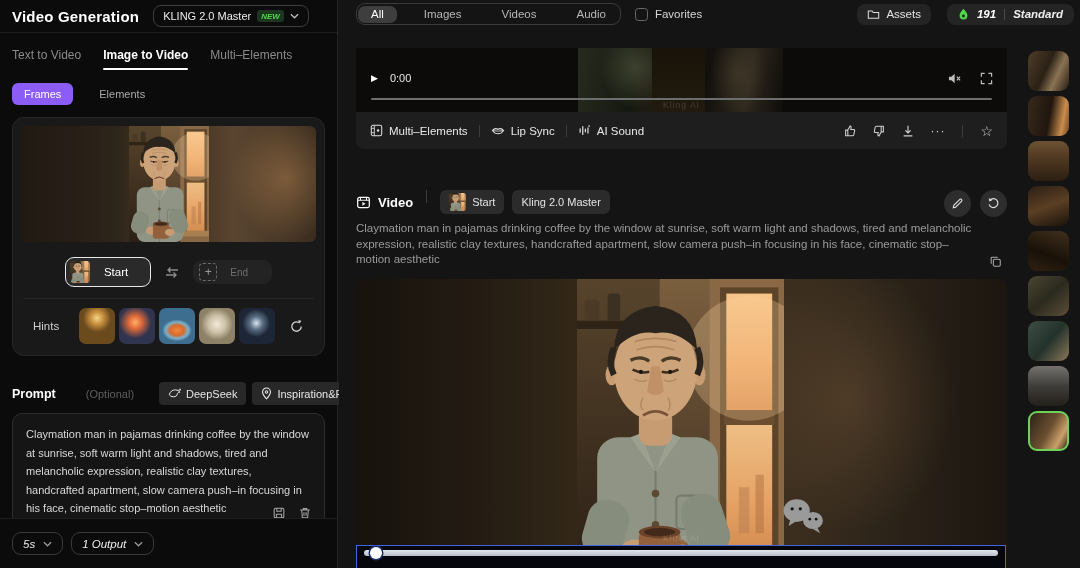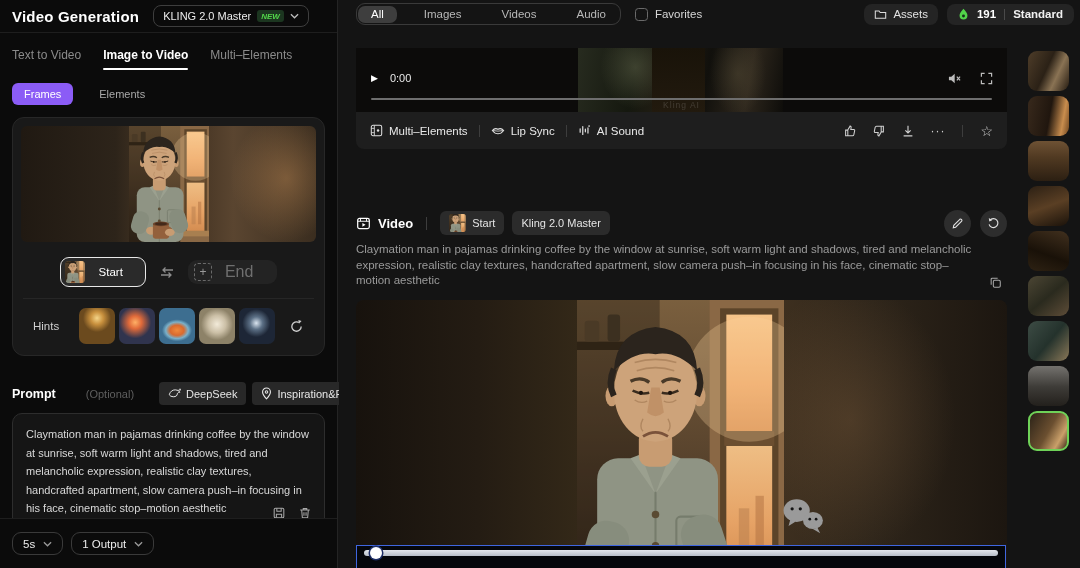--- a/index.html
+++ b/index.html
@@ -24,52 +24,52 @@
   .frames-card { margin:12px 12px 0; background:#191919; border:1px solid #272727; border-radius:12px; padding:8px; }
   .preview { position:relative; height:116px; border-radius:6px; overflow:hidden; background:linear-gradient(90deg,#201912 0%,#2d241a 32%,#3a2d1f 38%,#4a3826 62%,#5a4530 72%,#3a2d1f 100%); }
   .preview .glowR { position:absolute; right:0; top:0; width:40%; height:100%; background:radial-gradient(80px 90px at 75% 45%, rgba(224,160,96,.35), transparent 70%); }
   .preview .scene { position:absolute; left:50%; top:0; transform:translateX(-50%); height:116px; width:80px; }
   .frame-row { display:flex; align-items:center; justify-content:center; gap:13px; margin:15px 0 11px; }
   .start-pill { display:flex; align-items:center; gap:14px; background:#2a2a2a; border:1.5px solid #e8e8e8; border-radius:9px; padding:3px 22px 3px 4px; cursor:pointer; }
   .start-pill .mini { width:20px; height:22px; border-radius:4px; overflow:hidden; }
   .start-pill .txt { font-size:11.5px; color:#fff; }
   .end-pill { display:flex; align-items:center; gap:13px; background:#232323; border-radius:9px; padding:3px 24px 3px 6px; cursor:pointer; }
   .plus-box { width:18px; height:18px; border:1px dashed #6a6a6a; border-radius:4px; color:#9a9a9a; font-size:12px; display:flex; align-items:center; justify-content:center; }
-  .end-pill .txt { font-size:16px; color:#6f6f6f; }
+  .end-pill .txt { font-size:10px; color:#6f6f6f; }
   .card-div { height:1px; background:#262626; margin:0 2px; }
   .hints-row { display:flex; align-items:center; gap:4px; padding:9px 2px 3px 12px; }
   .hints-label { font-size:11.5px; color:#cfcfcf; margin-right:16px; }
   .hint-thumb { width:36px; height:36px; border-radius:7px; cursor:pointer; }
   .hint-1 { background:radial-gradient(14px 14px at 50% 28%,#f4d488 0%,#c9913e 45%,#6b4a1e 100%); }
   .hint-2 { background:radial-gradient(16px 16px at 45% 40%,#ffb066 0%,#e06a3a 40%,#30344e 100%); }
   .hint-3 { background:radial-gradient(15px 11px at 50% 62%,#f08a3c 0%,#d96a2e 46%,#7ab0c9 75%,#3d6e90 100%); }
   .hint-4 { background:radial-gradient(16px 16px at 50% 45%,#f2ead9 0%,#cbbfa6 55%,#8d8268 100%); }
   .hint-5 { background:radial-gradient(14px 14px at 48% 42%,#d9e4ef 0%,#5c7086 45%,#1d2636 100%); }
   .hints-refresh { margin-left:auto; margin-right:10px; cursor:pointer; display:flex; }
   .prompt-head { display:flex; align-items:center; margin:26px 12px 0;gap:25px; }
   .prompt-label { font-size:12.5px; font-weight:bold; color:#fff; }
   .prompt-optional { font-size:11px; color:#5f5f5f; margin-left:5px; }
   .ph-btn { display:flex; align-items:center; gap:5px; background:#282828; border-radius:4px; height:23px; padding:0 9px; font-size:11px; color:#e6e6e6; cursor:pointer; }
   .prompt-box { position:relative; margin:8px 12px 0; height:117px; background:#151515; border:1px solid #2d2d2d; border-radius:10px; padding:11px 13px; font-size:11px; line-height:18.5px; color:#d8d8d8; }
   .prompt-icons { position:absolute; right:12px; bottom:9px; display:flex; gap:12px; }
-  .lp-footer { position:absolute; left:0; right:0; bottom:0; height:50px; border-top:1px solid #1e1e1e; display:flex; align-items:center; gap:8px; padding:0 12px; background:#0b0b0b; }
+  .lp-footer { position:absolute; left:0; right:0; bottom:0; height:50px; border-top:1px solid #1e1e1e; display:flex; align-items:center; gap:8px; padding:0 12px; background:#0b0b0b;font-style:italic; }
   .drop-pill { display:flex; align-items:center; gap:8px; border:1px solid #3a3a3a; border-radius:9px; height:23px; padding:0 10px; font-size:11.5px; color:#ececec; cursor:pointer; }
 
   
   .main { position:absolute; left:339px; top:0; right:0; bottom:0; background:#141414; }
   .topbar { position:absolute; left:17px; right:6px; top:2px; height:24px; display:flex; align-items:center; }
   .filter-group { display:flex; align-items:center; gap:14px; border:1px solid #3a3a3a; border-radius:9px; padding:1px; height:22px; }
   .seg { padding:2.5px 13px; border-radius:7px; font-size:11.5px; color:#b8b8b8; cursor:pointer; }
   .seg.active { background:#3e3e3e; color:#fff; }
   .fav { display:flex; align-items:center; gap:7px; margin-left:14px; cursor:pointer; }
   .checkbox { width:13px; height:13px; border:1.2px solid #6a6a6a; border-radius:3.5px; }
   .fav .txt { font-size:11.5px; color:#d6d6d6; }
-  .tb-right { margin-left:auto; display:flex; align-items:center; gap:9px; }
+  .tb-right { margin-left:auto; display:flex; align-items:center; gap:16px; }
   .assets-btn { display:flex; align-items:center; gap:6px; background:#242424; border-radius:8px; height:21px; padding:0 10px; font-size:11.5px; color:#e2e2e2; cursor:pointer; }
-  .credits-pill { display:flex; align-items:center; gap:8px; background:#242424; border-radius:8px; height:21px; padding:0 11px; cursor:pointer; }
+  .credits-pill { display:flex; align-items:center; gap:8px; background:#242424; border-radius:8px; height:21px; padding:0 11px; cursor:pointer;font-style:italic; }
   .credits-pill .num { font-size:11.5px; color:#fff; font-weight:bold; }
   .credits-pill .sep { width:1px; height:11px; background:#4a4a4a; }
   .credits-pill .plan { font-size:11.5px; color:#f0f0f0; font-weight:bold; }
 
   .feed { position:absolute; left:17px; top:48px; width:651px; }
   .card1 { border-radius:0 0 8px 8px; overflow:hidden; }
   .card1-video { position:relative; height:64px; background:#0c0b0a; }
   .strip { position:absolute; left:222px; top:0; width:205px; height:100%;
     background:radial-gradient(50px 60px at 28% 30%, rgba(110,115,85,.45), transparent 70%),
                radial-gradient(40px 60px at 78% 40%, rgba(95,85,60,.4), transparent 70%),
@@ -82,21 +82,21 @@
   .prog { position:absolute; left:15px; right:15px; bottom:12px; height:2.5px; background:#6e6e6e; border-radius:2px; }
   .vwm { position:absolute; left:50%; bottom:2px; transform:translateX(-50%); font-size:8.5px; color:#fff; opacity:.14; letter-spacing:1px; }
   .card1-bar { height:37px; background:#1e1e1e; display:flex; align-items:center; padding:0 14px; }
   .bar-item { display:flex; align-items:center; gap:6px; font-size:11.5px; color:#e8e8e8; cursor:pointer; }
   .bar-div { width:1px; height:12px; background:#3d3d3d; margin:0 11px; }
   .bar-right { margin-left:auto; display:flex; align-items:center; gap:15px; }
   .ic-btn { display:flex; align-items:center; cursor:pointer; color:#cfcfcf; }
   .more-dots { font-size:12px; color:#cfcfcf; letter-spacing:1px; cursor:pointer; }
   .star { font-size:14px; color:#cfcfcf; line-height:1; }
 
-  .gen-head { display:flex; align-items:center; margin-top:62px; height:24px; }
+  .gen-head { display:flex; margin-top:41px; height:24px; }
   .gen-type { display:flex; align-items:center; gap:7px; font-size:13px; font-weight:bold; color:#fff; }
   .gh-div { width:1px; height:13px; background:#3d3d3d; margin:0 13px; }
   .tag { display:flex; align-items:center; gap:6px; background:#2b2b2b; border-radius:6px; height:24px; padding:0 9px; font-size:11px; color:#e4e4e4; cursor:pointer; }
   .tag + .tag { margin-left:8px; }
   .tag .mini { width:17px; height:18px; border-radius:3px; overflow:hidden; }
   .gh-right { margin-left:auto; display:flex; gap:9px; }
   .round-btn { width:27px; height:27px; border-radius:50%; background:#2d2d2d; display:flex; align-items:center; justify-content:center; cursor:pointer; }
   .gen-prompt { position:relative; margin-top:7px; width:648px; padding-right:26px; font-size:11.5px; line-height:15.5px; color:#9a9a9a; }
   .copy-ic { position:absolute; right:2px; bottom:0; cursor:pointer; }
 

